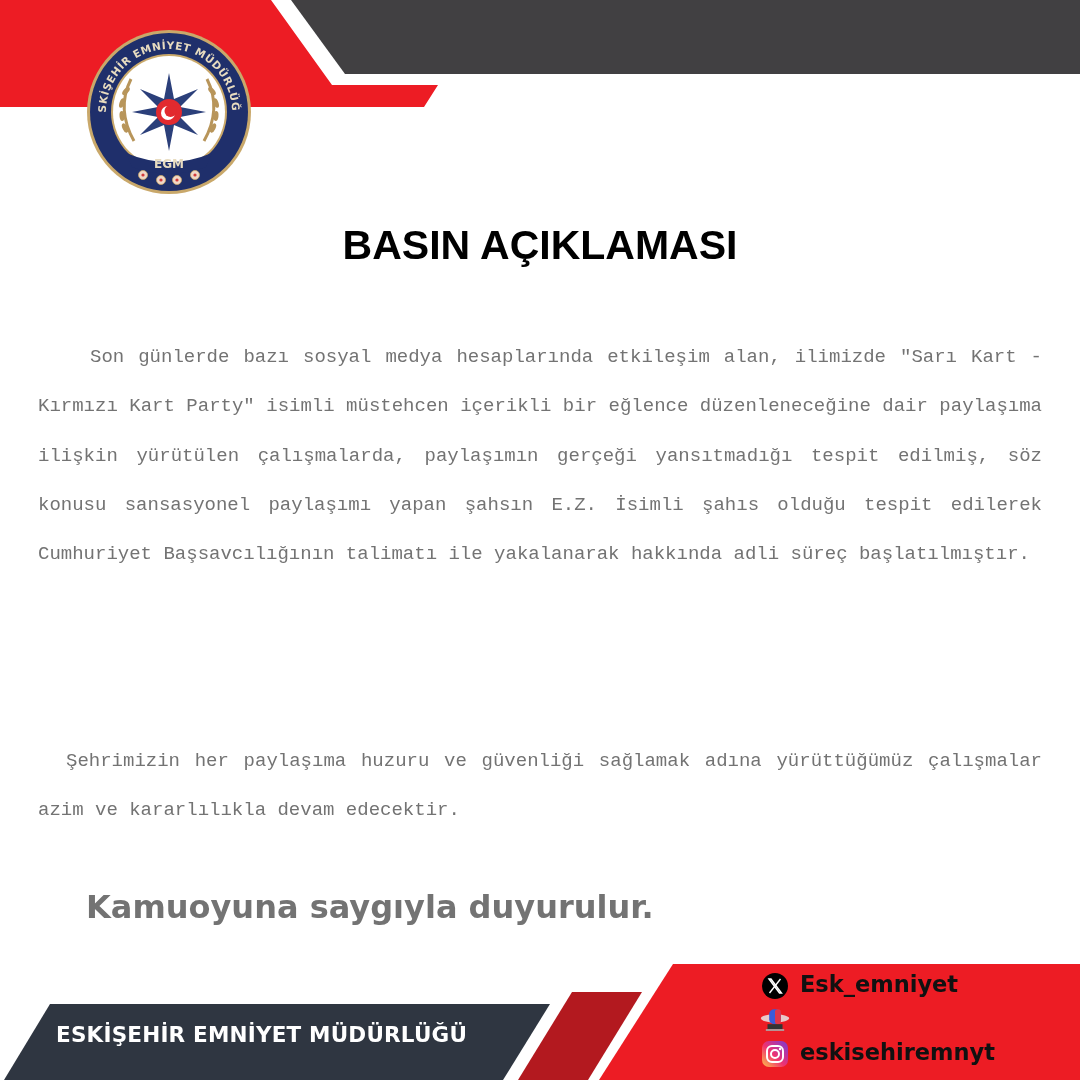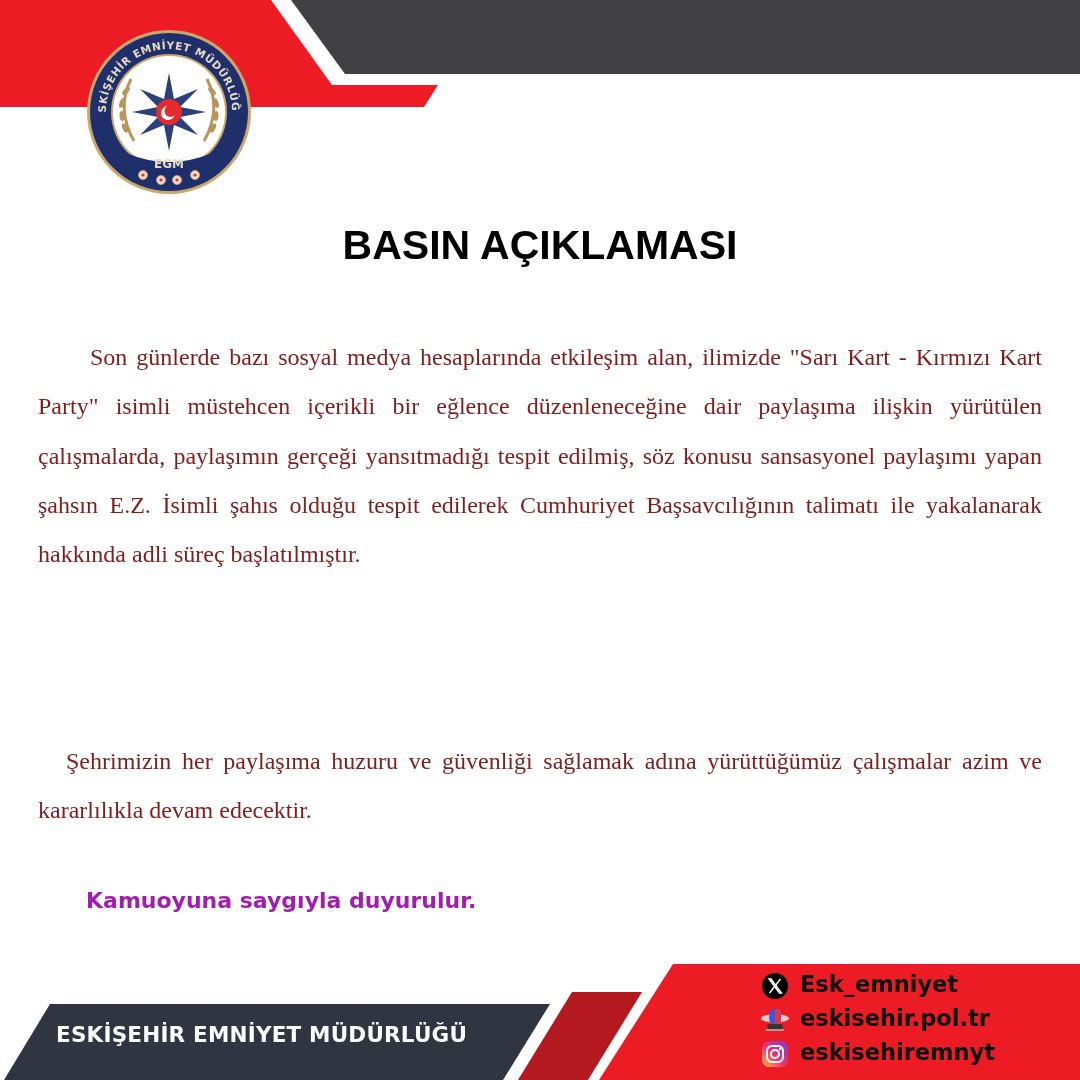--- a/index.html
+++ b/index.html
@@ -1,25 +1,25 @@
 <!DOCTYPE html>
 <html><head>
 <meta charset="utf-8">
 <style>
   html, body { margin:0; padding:0; }
   body { width:1080px; height:1080px; position:relative; overflow:hidden; background:#ffffff; font-family:"Liberation Sans", sans-serif; }
   svg.bg { position:absolute; left:0; top:0; }
   .logo { position:absolute; left:86px; top:29px; width:166px; height:166px; }
   .title { position:absolute; left:0; top:222px; width:1080px; text-align:center; font-family:"Liberation Sans", sans-serif; font-weight:bold; font-size:41px; color:#000; letter-spacing:0px; }
-  .body-text { position:absolute; left:38px; width:1004px; color:#7f1d1d; font-family:Liberation Serif, serif; font-size:24px; line-height:49.3px; text-align:justify; text-align-last:left; }
+  .body-text { position:absolute; left:38px; width:1004px; color:#737373; font-family:Liberation Mono, monospace; font-size:19px; line-height:49.3px; text-align:justify; text-align-last:left; }
   .p1 { top:333px; }
   .p2 { top:737px; }
   .indent1 { display:inline-block; width:52px; }
   .indent2 { display:inline-block; width:28px; }
-  .closing { position:absolute; left:86px; top:888px; font-family:"DejaVu Sans", sans-serif; font-weight:bold; font-size:22px; color:#a21caf; }
+  .closing { position:absolute; left:86px; top:888px; font-family:"DejaVu Sans", sans-serif; font-weight:bold; font-size:32px; color:#737373; }
   .footer-name { position:absolute; left:56px; top:1022px; width:470px; color:#ffffff; font-family:"DejaVu Sans", sans-serif; font-weight:bold; font-size:21.5px; letter-spacing:0.2px; white-space:nowrap; }
   .social { position:absolute; left:760px; display:flex; align-items:flex-start; height:30px; }
   .social .ic { width:30px; height:30px; margin-right:10px; display:flex; align-items:center; justify-content:center; }
   .social .txt { font-family:"DejaVu Sans", sans-serif; font-weight:bold; font-size:22.5px; color:#111111; white-space:nowrap; }
 </style>
 </head>
 <body>
 
 <svg class="bg" width="1080" height="1080" viewBox="0 0 1080 1080">
 
@@ -108,21 +108,20 @@
 <div class="social" style="top:1005px;">
   <span class="ic">
     <svg width="36" height="32" viewBox="0 0 36 32">
       <ellipse cx="18" cy="14" rx="17" ry="5" fill="#e6e6e6" opacity="0.85"></ellipse>
       <rect x="11" y="3" width="14" height="18" rx="6" fill="#3a5bd9"></rect>
       <rect x="18" y="3" width="7" height="18" rx="3" fill="#e0364a"></rect>
       <rect x="9" y="21" width="18" height="6" fill="#333"></rect>
       <rect x="7" y="27" width="22" height="2" fill="#aaa"></rect>
     </svg>
   </span>
-  <span class="txt">eskisehir.pol.tr</span>
 </div>
 
 <div class="social" style="top:1039px;">
   <span class="ic">
     <svg width="26" height="26" viewBox="0 0 26 26">
       <defs>
           <linearGradient id="ig" x1="0" y1="1" x2="1" y2="0">
             <stop offset="0" stop-color="#fdc04a"></stop>
             <stop offset="0.45" stop-color="#f0326f"></stop>
             <stop offset="1" stop-color="#7a3ad6"></stop>

